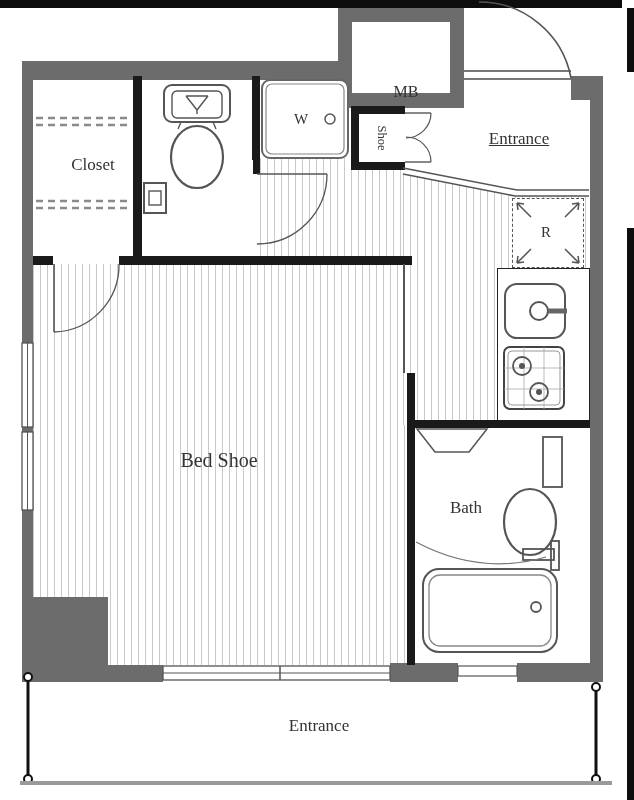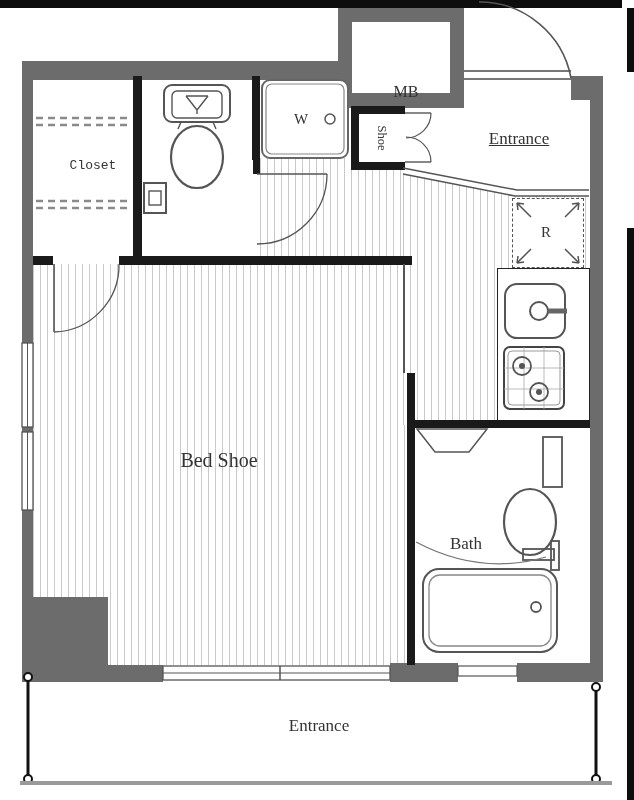--- a/index.html
+++ b/index.html
@@ -166,23 +166,23 @@
       <circle cx="28" cy="779" r="4" fill="#fff" stroke="#111" stroke-width="2"></circle>
     </g>
     <g>
       <line x1="596" y1="690" x2="596" y2="776" stroke="#111" stroke-width="3"></line>
       <circle cx="596" cy="687" r="4" fill="#fff" stroke="#111" stroke-width="2"></circle>
       <circle cx="596" cy="779" r="4" fill="#fff" stroke="#111" stroke-width="2"></circle>
     </g>
     <rect x="20" y="781" width="592" height="4" fill="#9a9a9a"></rect>
   </svg>
 
-  <div class="label" style="left:93px;top:165px;font-size:13px;font-family:Liberation Mono, monospace;">Closet</div>
+  <div class="label" style="left:93px;top:165px;font-size:17px;">Closet</div>
   <div class="label" style="left:219px;top:460px;font-size:20px;">Bed Shoe</div>
   <div class="label" style="left:519px;top:139px;font-size:17px;text-decoration:underline;">Entrance</div>
-  <div class="label" style="left:466px;top:508px;font-size:17px;margin-top:36px;">Bath</div>
+  <div class="label" style="left:466px;top:508px;font-size:17px;">Bath</div>
   <div class="label" style="left:319px;top:726px;font-size:17px;">Entrance</div>
   <div class="label" style="left:406px;top:56px;font-size:16px;margin-top:36px;">MB</div>
   <div class="label" style="left:546px;top:232px;font-size:15px;">R</div>
   <div class="label" style="left:301px;top:119px;font-size:15px;">W</div>
   <div class="label" style="left:381px;top:138px;font-size:12.5px;transform:translate(-50%,-50%) rotate(90deg);">Shoe</div>
 
 </div>
 
 </body></html>

